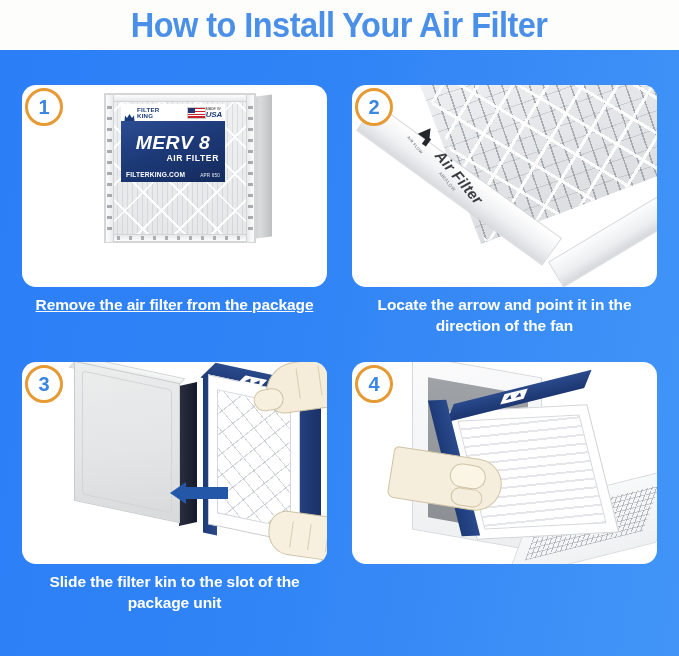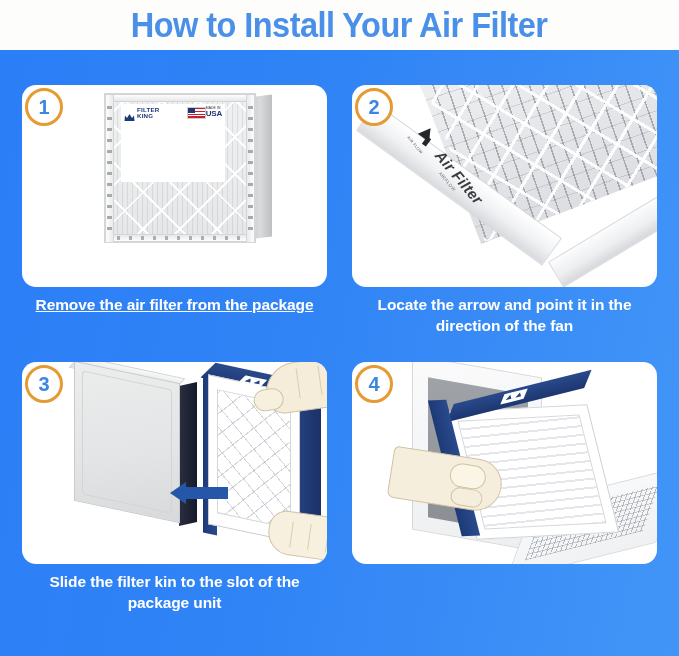--- a/index.html
+++ b/index.html
@@ -168,21 +168,21 @@
     padding: 0 3px; box-sizing: border-box;
   }
   .fk-logo { display:flex; align-items:center; gap:2px; }
   .fk-crown {
     width: 11px; height: 9px; position: relative;
   }
   .fk-text { display:flex; flex-direction:column; line-height:0.92; }
   .fk-text b {
     font-size: 6.2px; color:#1b3a79; font-weight:bold; letter-spacing:0.2px;
   }
-  .usa-box { display:flex; align-items:flex-start; gap:0; }
+  .usa-box { display:flex; align-items:flex-end; gap:0;font-style:italic; }
   .flag {
     width: 17px; height: 10px; position: relative; overflow: hidden;
     background: repeating-linear-gradient(180deg,#c8202e 0 1.4px,#fff 1.4px 2.8px);
     border: 0.4px solid #ccc;
   }
   .flag i {
     position:absolute; left:0; top:0; width:7px; height:5.5px; background:#26356e;
   }
   .usa-t { display:flex; flex-direction:column; line-height:0.95; }
   .usa-t s { font-size:3.4px; color:#2b2b2b; text-decoration:none; letter-spacing:0.1px;}
@@ -546,20 +546,28 @@
               <div class="usa-box">
                 <span class="flag">
                     <i></i>
                   </span>
                 <span class="usa-t">
                   <s>MADE IN</s>
                   <b>USA</b>
                 </span>
               </div>
             </div>
+            <div class="fp-label-main">
+              <div class="merv">MERV 8</div>
+              <div class="merv-sub">AIR FILTER</div>
+              <div class="fp-label-foot">
+                <b>FILTERKING.COM</b>
+                <s>APR 650</s>
+              </div>
+            </div>
           </div>
         </div>
       </div>
     </div>
     <div class="badge">
       <span>1</span>
     </div>
     <div class="caption" style="left:0; top:210px; width:305px;text-decoration:underline;">Remove the air filter from the package</div>
   </div>
 

